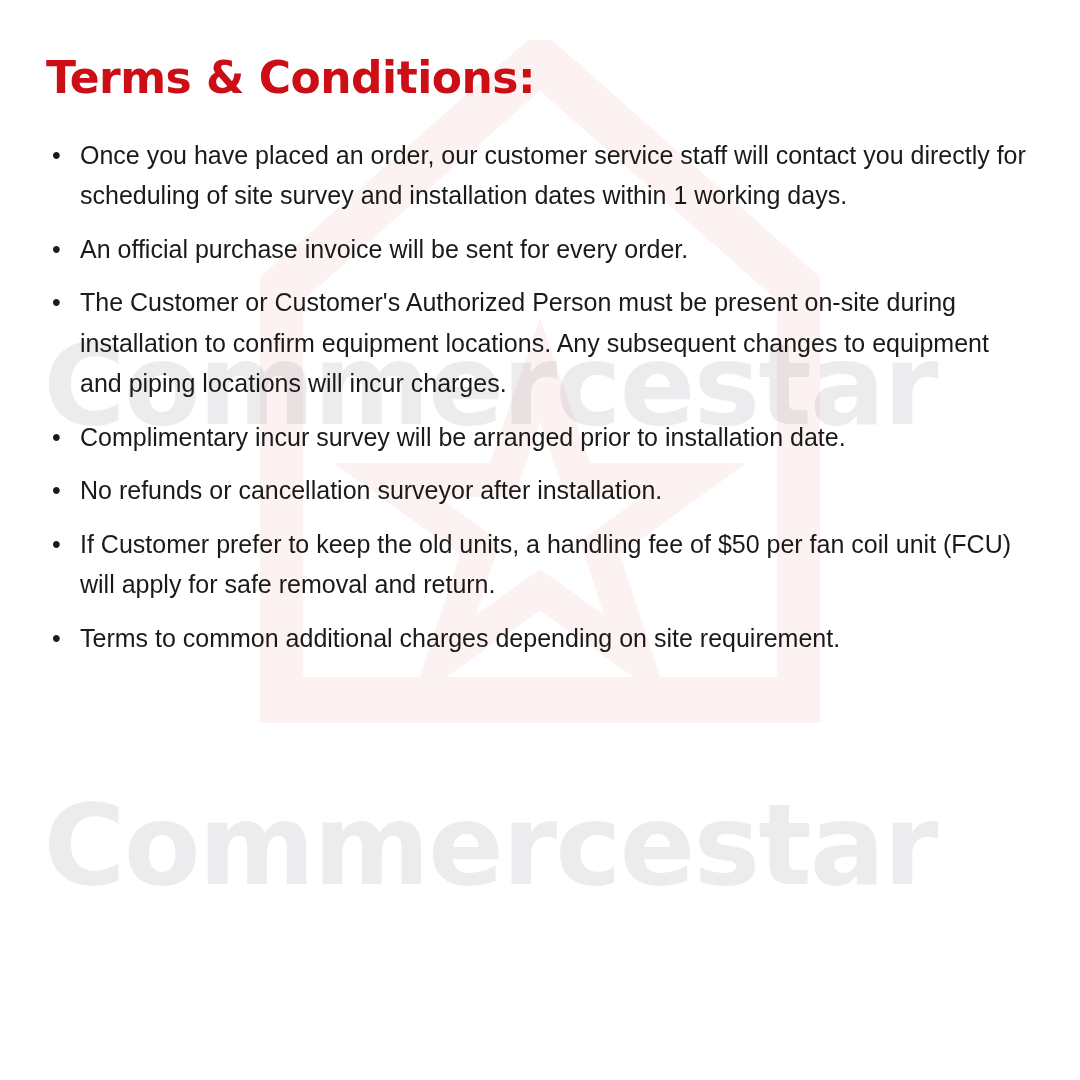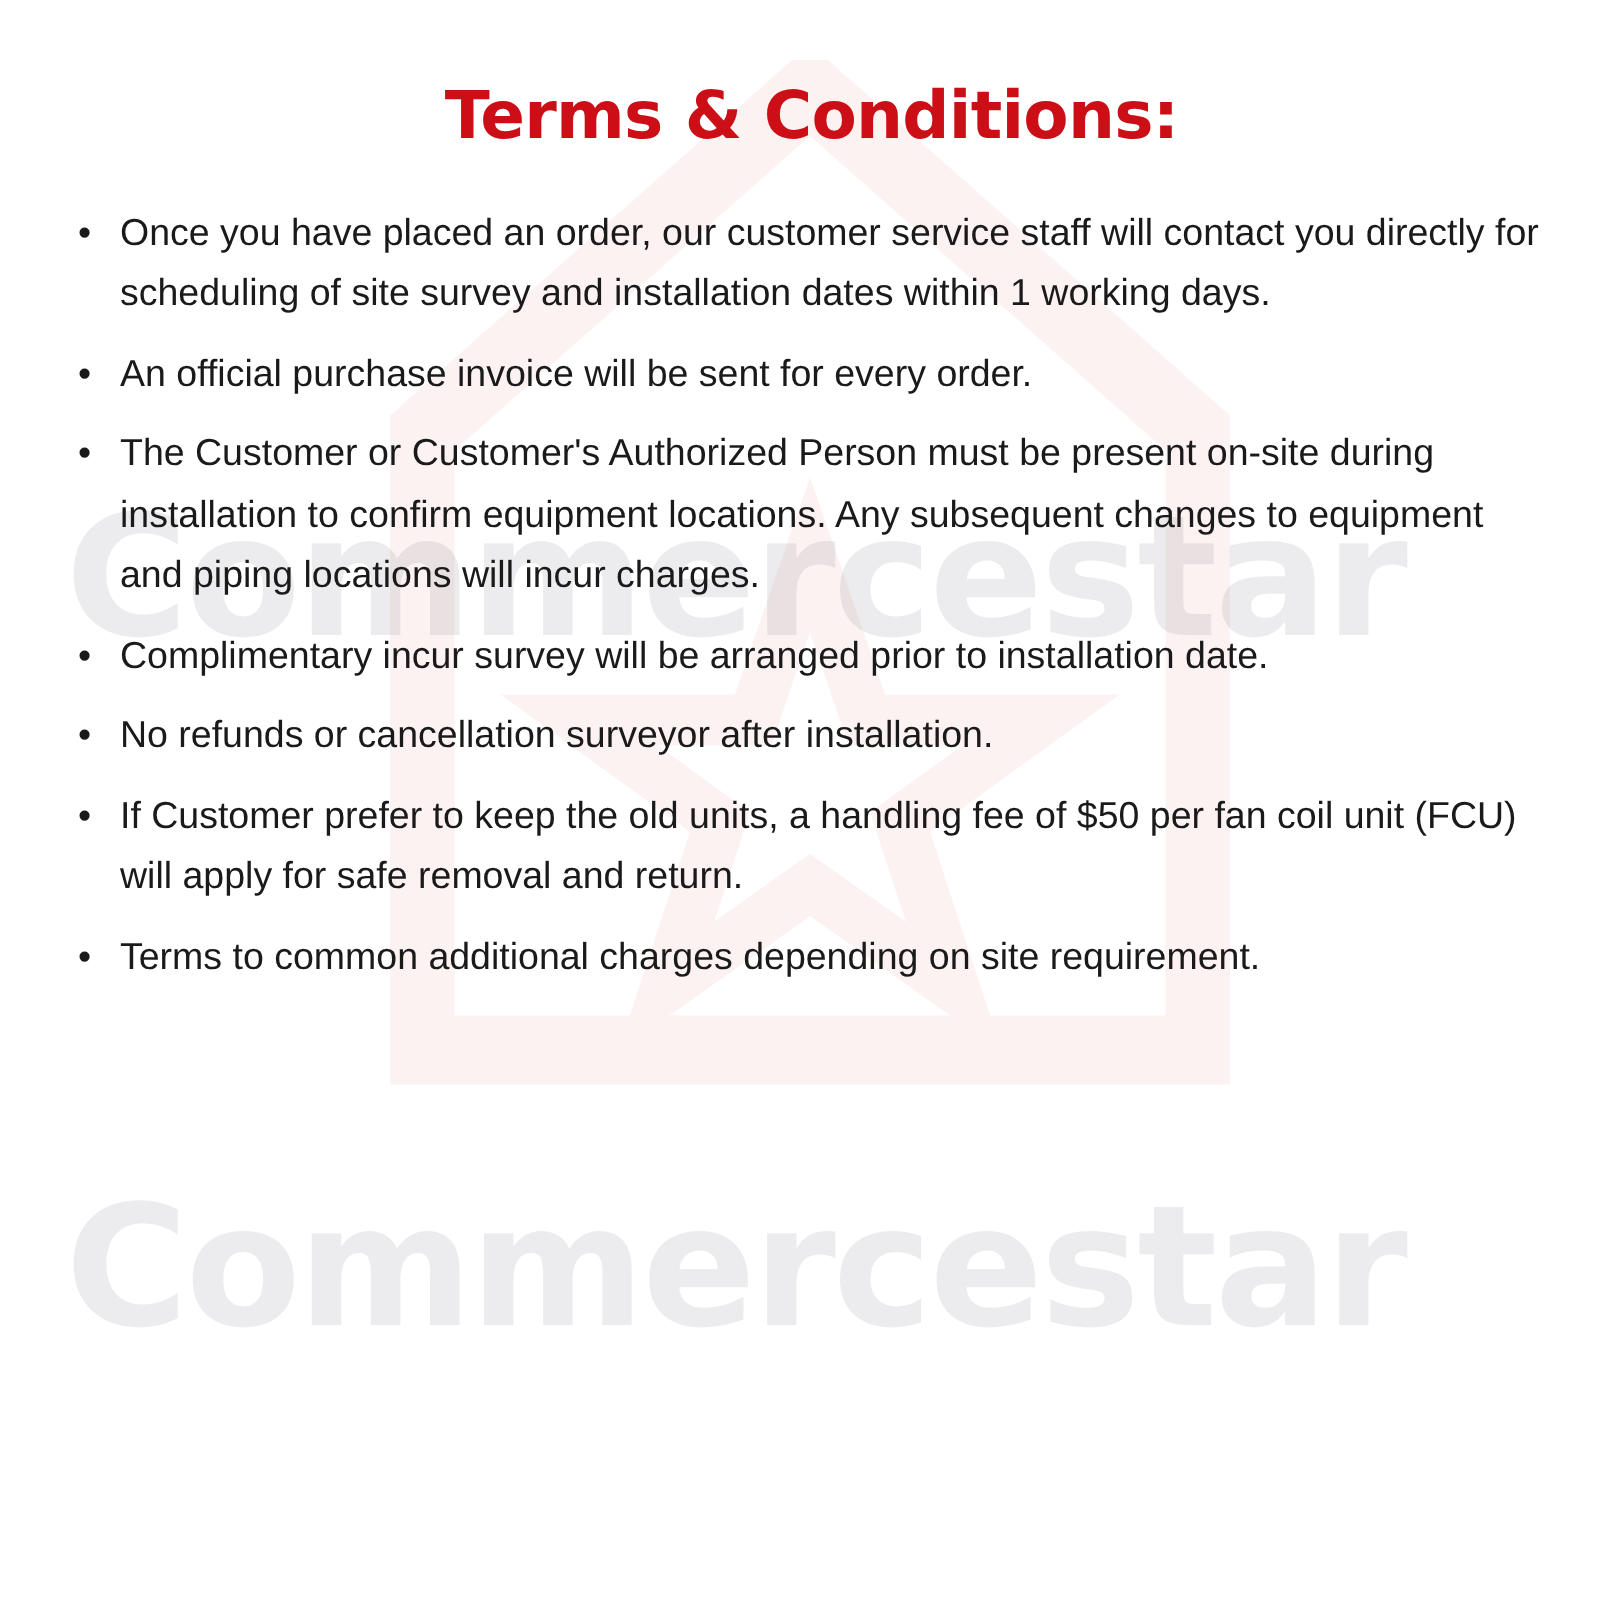--- a/index.html
+++ b/index.html
@@ -63,21 +63,20 @@
     padding: 52px 44px 0 44px;
   }
   .doc-title {
     font-family: "DejaVu Sans", sans-serif;
     font-weight: 700;
     font-size: 44px;
     line-height: 1.2;
     color: #cc0f16;
     margin: 0 0 30px 2px;
     letter-spacing: -0.5px;
-    text-align: center;
   }
   ul.terms {
     list-style: none;
     margin: 0;
     padding: 0;
   }
   ul.terms > li {
     position: relative;
     padding-left: 36px;
     margin: 12px 0 13px 0;

